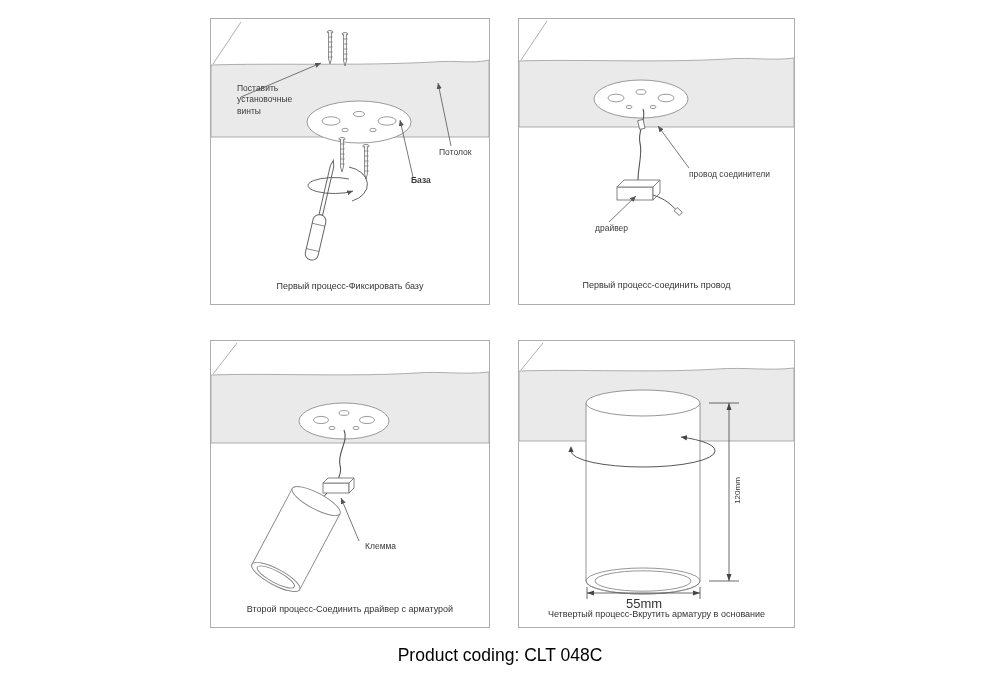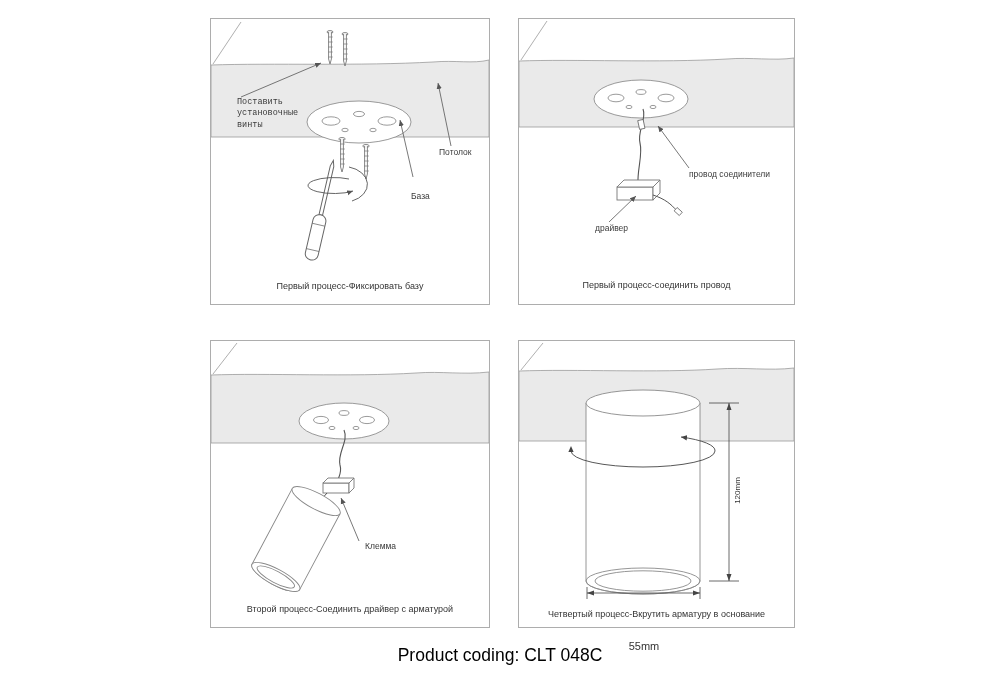--- a/index.html
+++ b/index.html
@@ -7,21 +7,21 @@
               font-family:"Liberation Sans", sans-serif; }
   .page { position:relative; width:1000px; height:690px; background:#fff; overflow:hidden; }
   .panel { position:absolute; border:1px solid #adadad; background:#fff; }
   .panel svg { position:absolute; left:0; top:0; display:block; }
   .lbl { position:absolute; font-size:8.5px; color:#3a3a3a; line-height:1.35; }
   .nowrap { white-space:nowrap; }
   .caption { position:absolute; left:0; width:100%; text-align:center;
              font-size:9px; color:#333; }
   .dim-v { position:absolute; font-size:8px; color:#333; text-align:center;
            transform:rotate(-90deg); white-space:nowrap; }
-  .dim-h { position:absolute; font-size:11px; color:#333; text-align:center; white-space:nowrap;margin-top:44px; }
+  .dim-h { position:absolute; font-size:13px; color:#333; text-align:center; white-space:nowrap; }
   .footer { position:absolute; left:0; width:100%; top:645px; text-align:center;
             font-size:17.5px; color:#000; }
 </style>
 </head>
 <body>
 
 <div class="page">
 
   <div class="panel" style="left:210px; top:18px; width:280px; height:287px;">
     <svg width="278" height="285" viewBox="0 0 278 285">
@@ -66,23 +66,23 @@
       <g stroke="#555" stroke-width="0.9" fill="none">
         <path d="M138,160 A26,8 0 1 0 142,172" marker-end="url(#ah1)"></path>
         <path d="M138,148 A25,18 0 0 1 141,182"></path>
       </g>
       <g stroke="#555" stroke-width="0.8" fill="none">
         <path d="M30,78 L110,44" marker-end="url(#ah1)"></path>
         <path d="M240,127 L227,64" marker-end="url(#ah1)"></path>
         <path d="M202,158 L189,101" marker-end="url(#ah1)"></path>
       </g>
     </svg>
-    <div class="lbl" style="left:26px; top:78px; width:66px;font-family:Liberation Mono, monospace;">Поставить установочные винты</div>
+    <div class="lbl" style="left:26px; top:64px; width:66px;">Поставить установочные винты</div>
     <div class="lbl nowrap" style="left:228px; top:128px;">Потолок</div>
-    <div class="lbl nowrap" style="left:200px; top:172px;">База</div>
+    <div class="lbl nowrap" style="left:200px; top:156px;font-weight:bold;">База</div>
     <div class="caption" style="top:262px;">Первый процесс-Фиксировать базу</div>
   </div>
 
   <div class="panel" style="left:518px; top:18px; width:277px; height:287px;">
     <svg width="275" height="285" viewBox="0 0 275 285">
       <defs>
         <marker id="ah2" markerUnits="userSpaceOnUse" markerWidth="7" markerHeight="6" refX="6" refY="3" orient="auto">
           <path d="M0,0.4 L6,3 L0,5.6 Z" fill="#555"></path>
         </marker>
       </defs>

